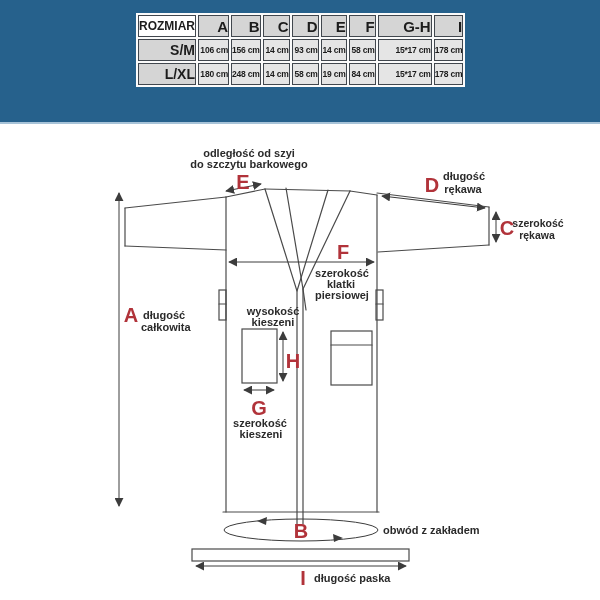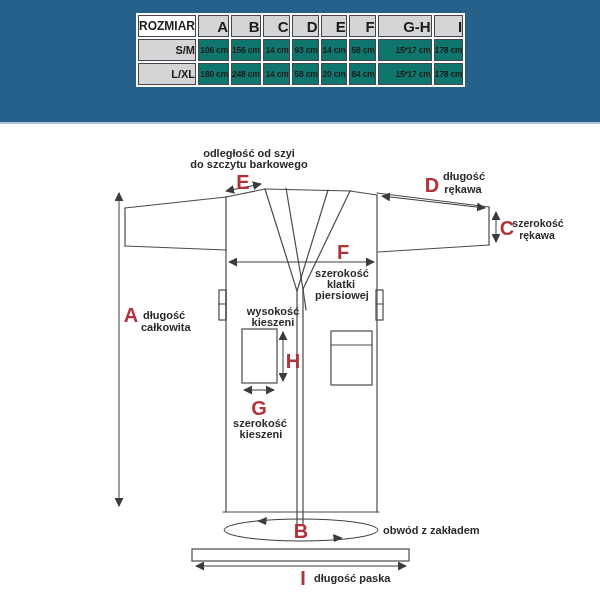--- a/index.html
+++ b/index.html
@@ -9,22 +9,22 @@
         background:#26618c;border-bottom:2px solid #a7c3d8;}
   svg.diagram{position:absolute;top:0;left:0;}
 
   table.size{position:absolute;top:13px;left:136px;border-collapse:separate;
              border-spacing:2px;background:#fbfbfb;table-layout:fixed;}
   table.size th,table.size td{border:1px solid #41474e;box-sizing:border-box;
              text-align:right;vertical-align:middle;padding:0;overflow:hidden;
              white-space:nowrap;height:22px;color:#1c1c1c;}
   th.rozmiar{background:#ffffff;font-size:12px;font-weight:bold;}
   th.letter{background:#d5d5d5;color:#ad3138;font-size:15px;font-weight:bold;}
-  td.rowlabel{background:#d5d5d5;font-size:11px;font-weight:bold;}
-  td.val{background:#0f766e;font-size:8.5px;font-weight:600;letter-spacing:-0.2px;}
+  td.rowlabel{background:#d5d5d5;font-size:14px;font-weight:bold;}
+  td.val{background:#e5e5e5;font-size:8.5px;font-weight:600;letter-spacing:-0.2px;}
 
   .ln{stroke:#4a4a4a;stroke-width:1.2;fill:none;stroke-linecap:round;}
   .arr{stroke:#3c3c3c;stroke-width:1;fill:none;}
   .lbl{font-size:10.5px;font-weight:bold;fill:#2a2a2a;}
   .lbl-b{font-size:11px;font-weight:bold;fill:#2a2a2a;}
   .red{font-size:20px;font-weight:bold;fill:#b1333a;}
 </style>
 </head>
 <body>
 
@@ -159,21 +159,21 @@
       <td class="val">58 cm</td>
       <td class="val">15*17 cm</td>
       <td class="val">178 cm</td>
     </tr>
     <tr>
       <td class="rowlabel">L/XL</td>
       <td class="val">180 cm</td>
       <td class="val">248 cm</td>
       <td class="val">14 cm</td>
       <td class="val">58 cm</td>
-      <td class="val">20 cm</td>
+      <td class="val">19 cm</td>
       <td class="val">84 cm</td>
       <td class="val">15*17 cm</td>
       <td class="val">178 cm</td>
     </tr>
   </tbody>
     </table>
 
 </div>
 
 </body></html>

